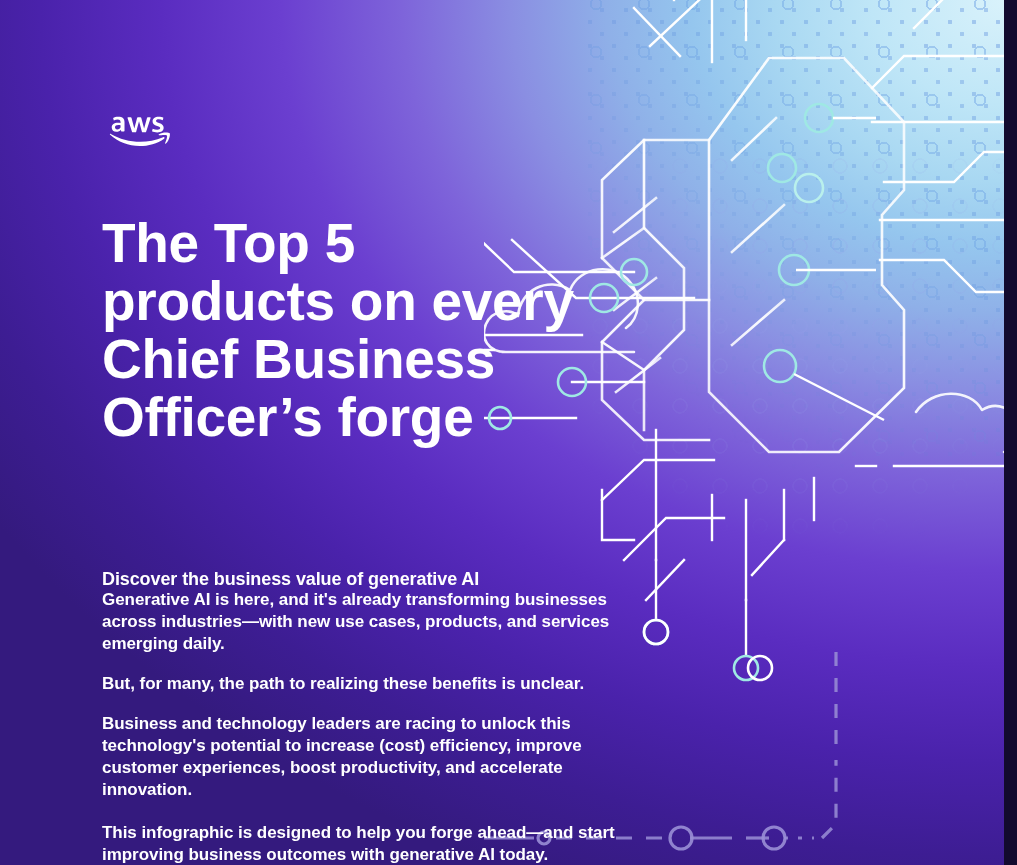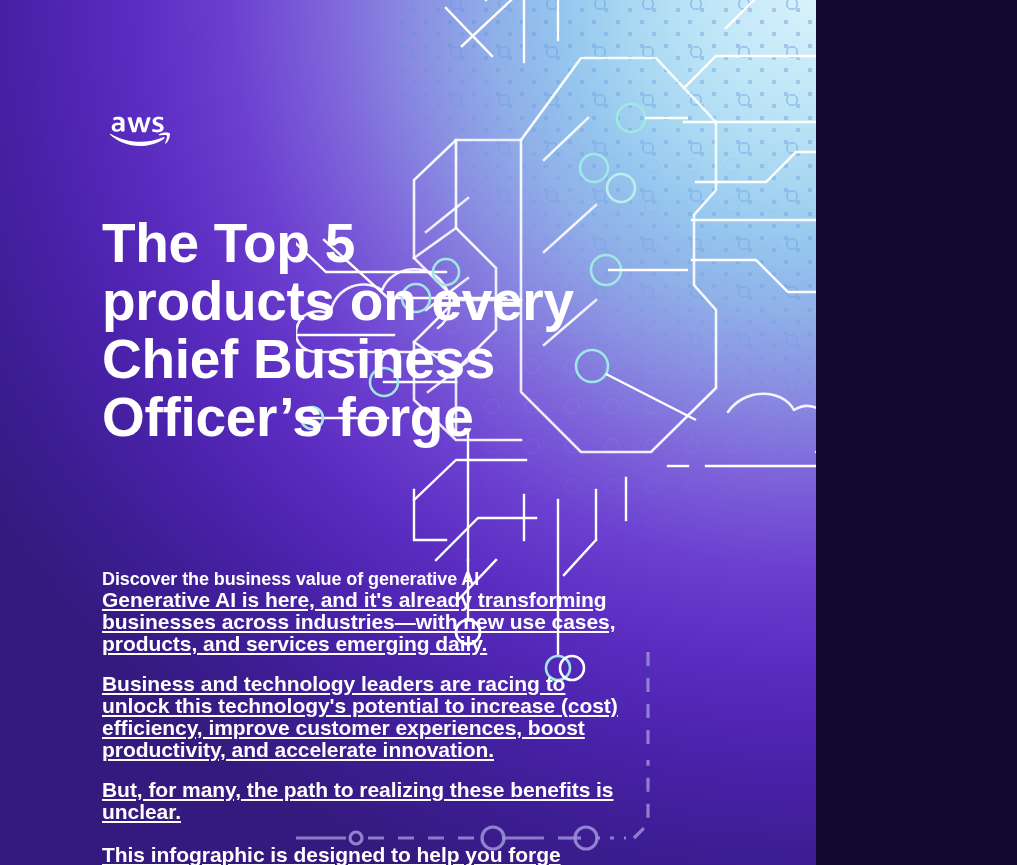--- a/index.html
+++ b/index.html
@@ -7,21 +7,21 @@
 
   html, body {
     width:1017px; height:865px;
     background:#120a2e;
     font-family:"Liberation Sans", sans-serif;
     overflow:hidden;
   }
 
   #poster {
     position:relative;
-    width:816px; height:865px;
+    width:1004px; height:865px;
     overflow:hidden;
     background:
       
       radial-gradient(120% 110% at 100% 0%,
           #d9f2fb 0%,
           #bfe6f7 11%,
           #a9d8f2 19%,
           #95c6ee 26%,
           #8fb0e8 33%,
           #8a8ee2 41%,
@@ -105,26 +105,25 @@
     letter-spacing:-0.1px;
   }
 
   .body {
     position:absolute;
     left:102px; top:589px;
     width:520px;
   }
   .body p {
     color:#ffffff;
-    font-size:21px;
+    font-size:17px;
     line-height:22px;
     font-weight:700;
     letter-spacing:-0.05px;
     margin-bottom:18px;
-    text-decoration:underline;
   }
   .body p:last-child { margin-bottom:0;margin-top:21px; }
 </style>
 </head>
 <body>
 
 <div id="poster">
 
   <div class="dotfield"></div>
   <div class="ringfield"></div>
@@ -279,18 +278,18 @@
     <span>The Top 5</span>
     <span>products on every</span>
     <span>Chief Business</span>
     <span>Officer’s forge</span>
   </h1>
 
   <h2 class="subhead">Discover the business value of generative AI</h2>
 
   <div class="body">
     <p>Generative AI is here, and it's already transforming businesses across industries—with new use cases, products, and services emerging daily.</p>
+    <p>But, for many, the path to realizing these benefits is unclear.</p>
     <p>Business and technology leaders are racing to unlock this technology's potential to increase (cost) efficiency, improve customer experiences, boost productivity, and accelerate innovation.</p>
-    <p>But, for many, the path to realizing these benefits is unclear.</p>
     <p>This infographic is designed to help you forge ahead—and start improving business outcomes with generative AI today.</p>
   </div>
 
 </div>
 
 </body></html>

